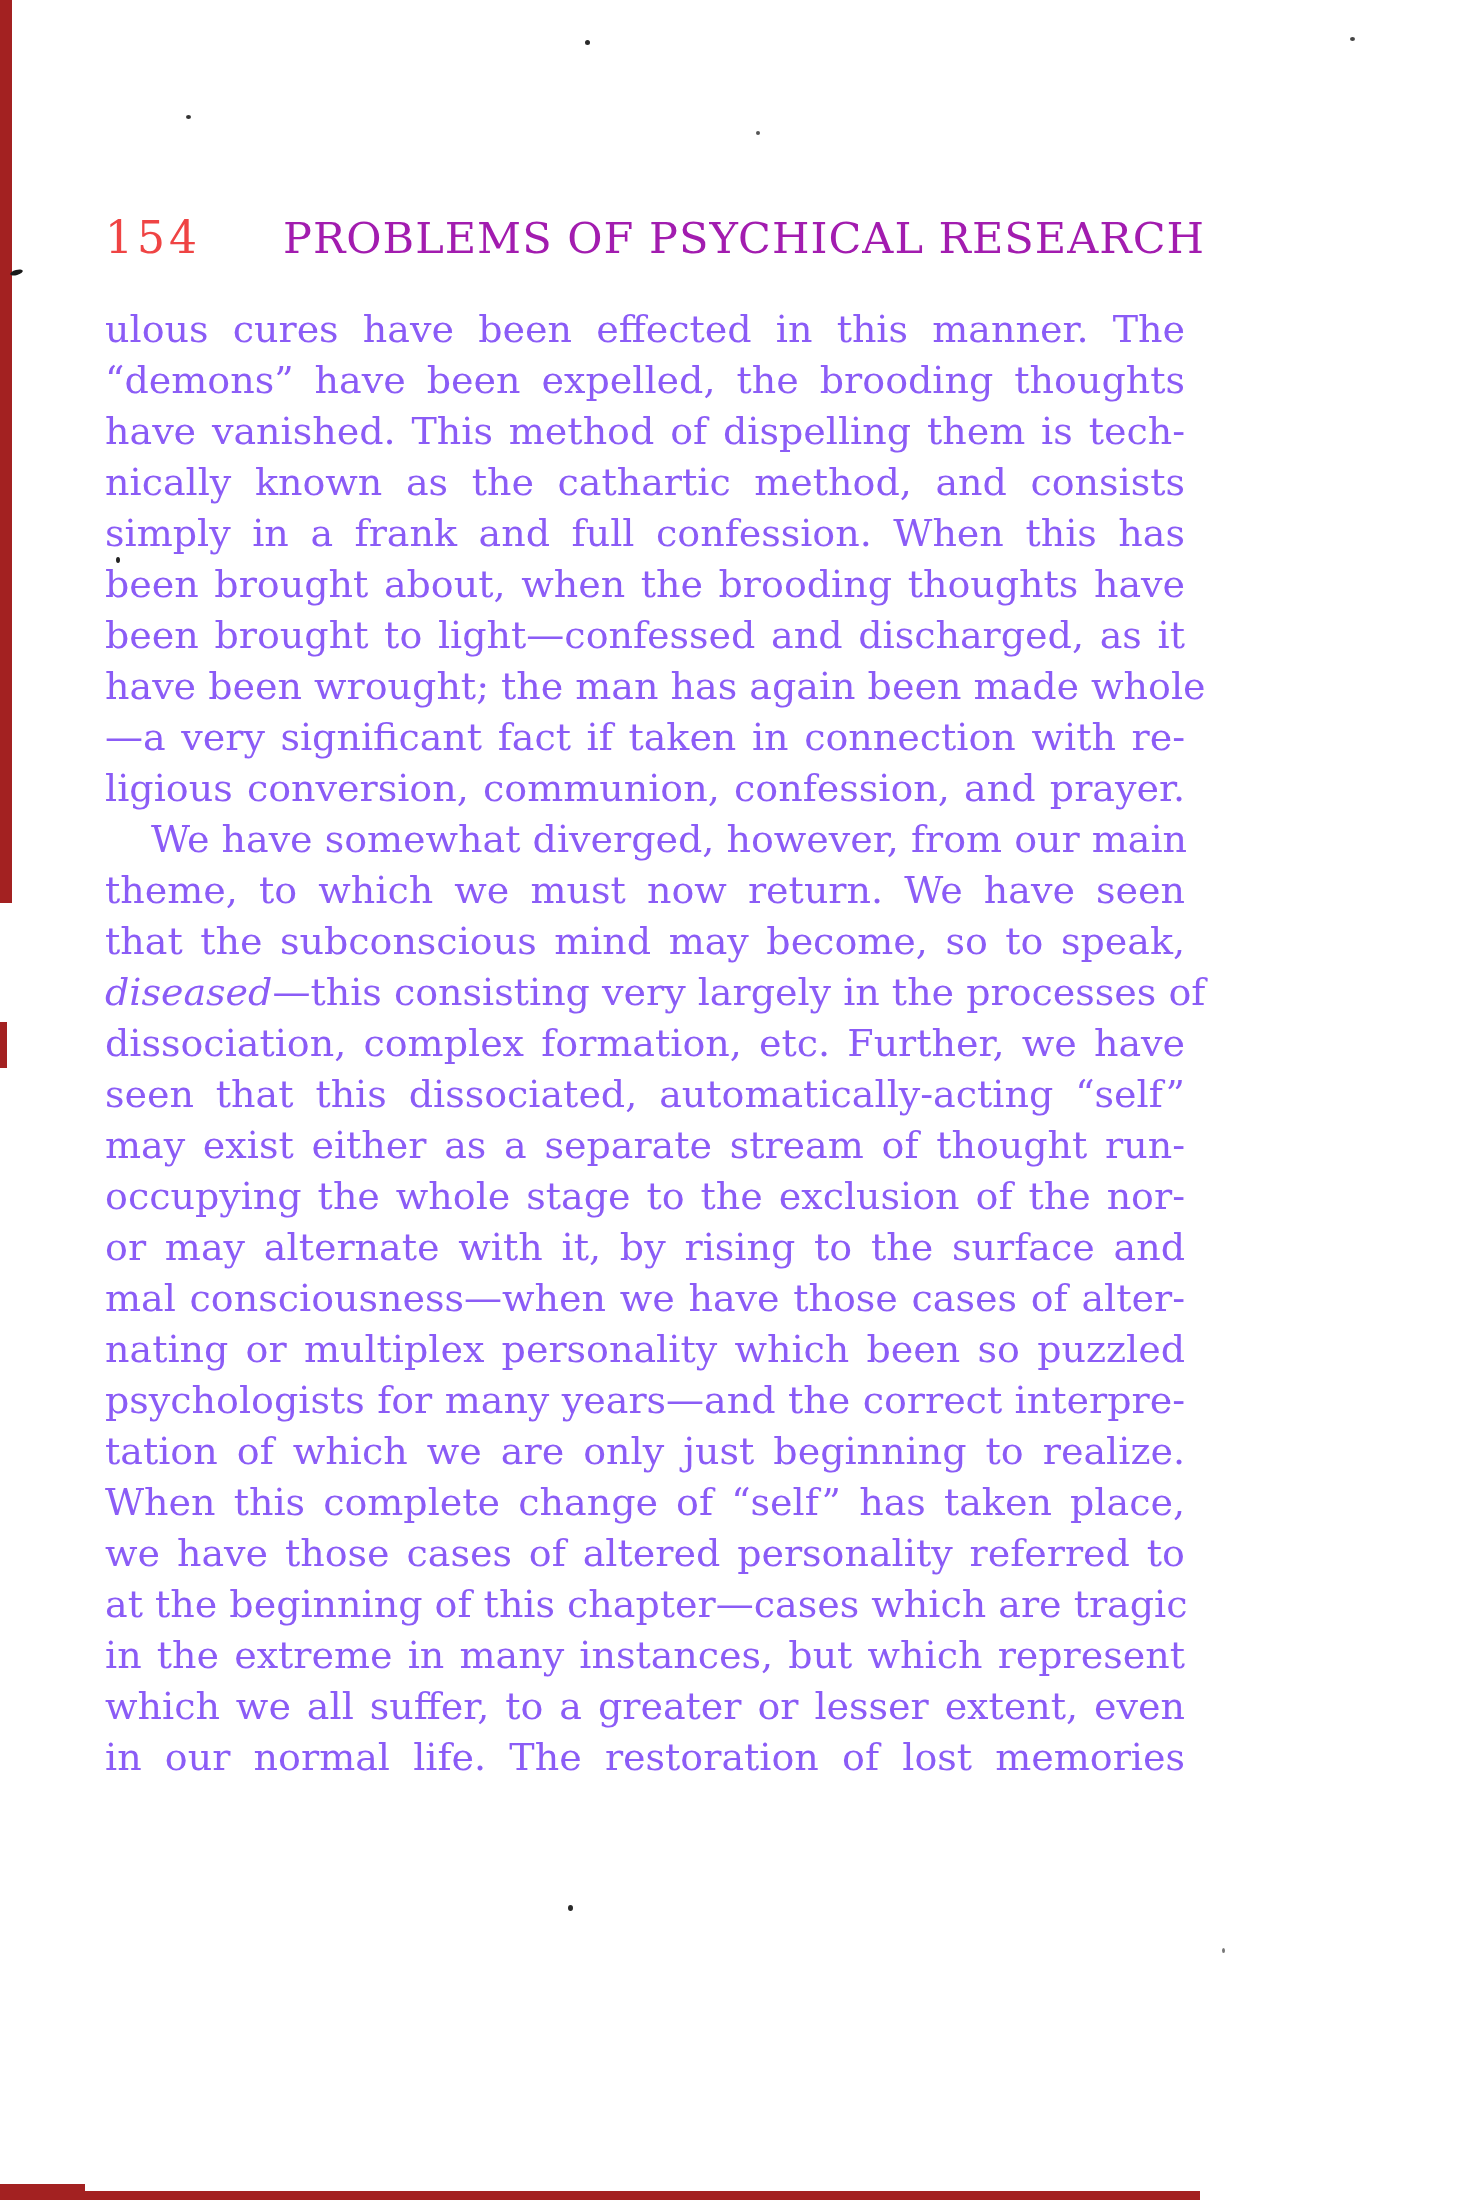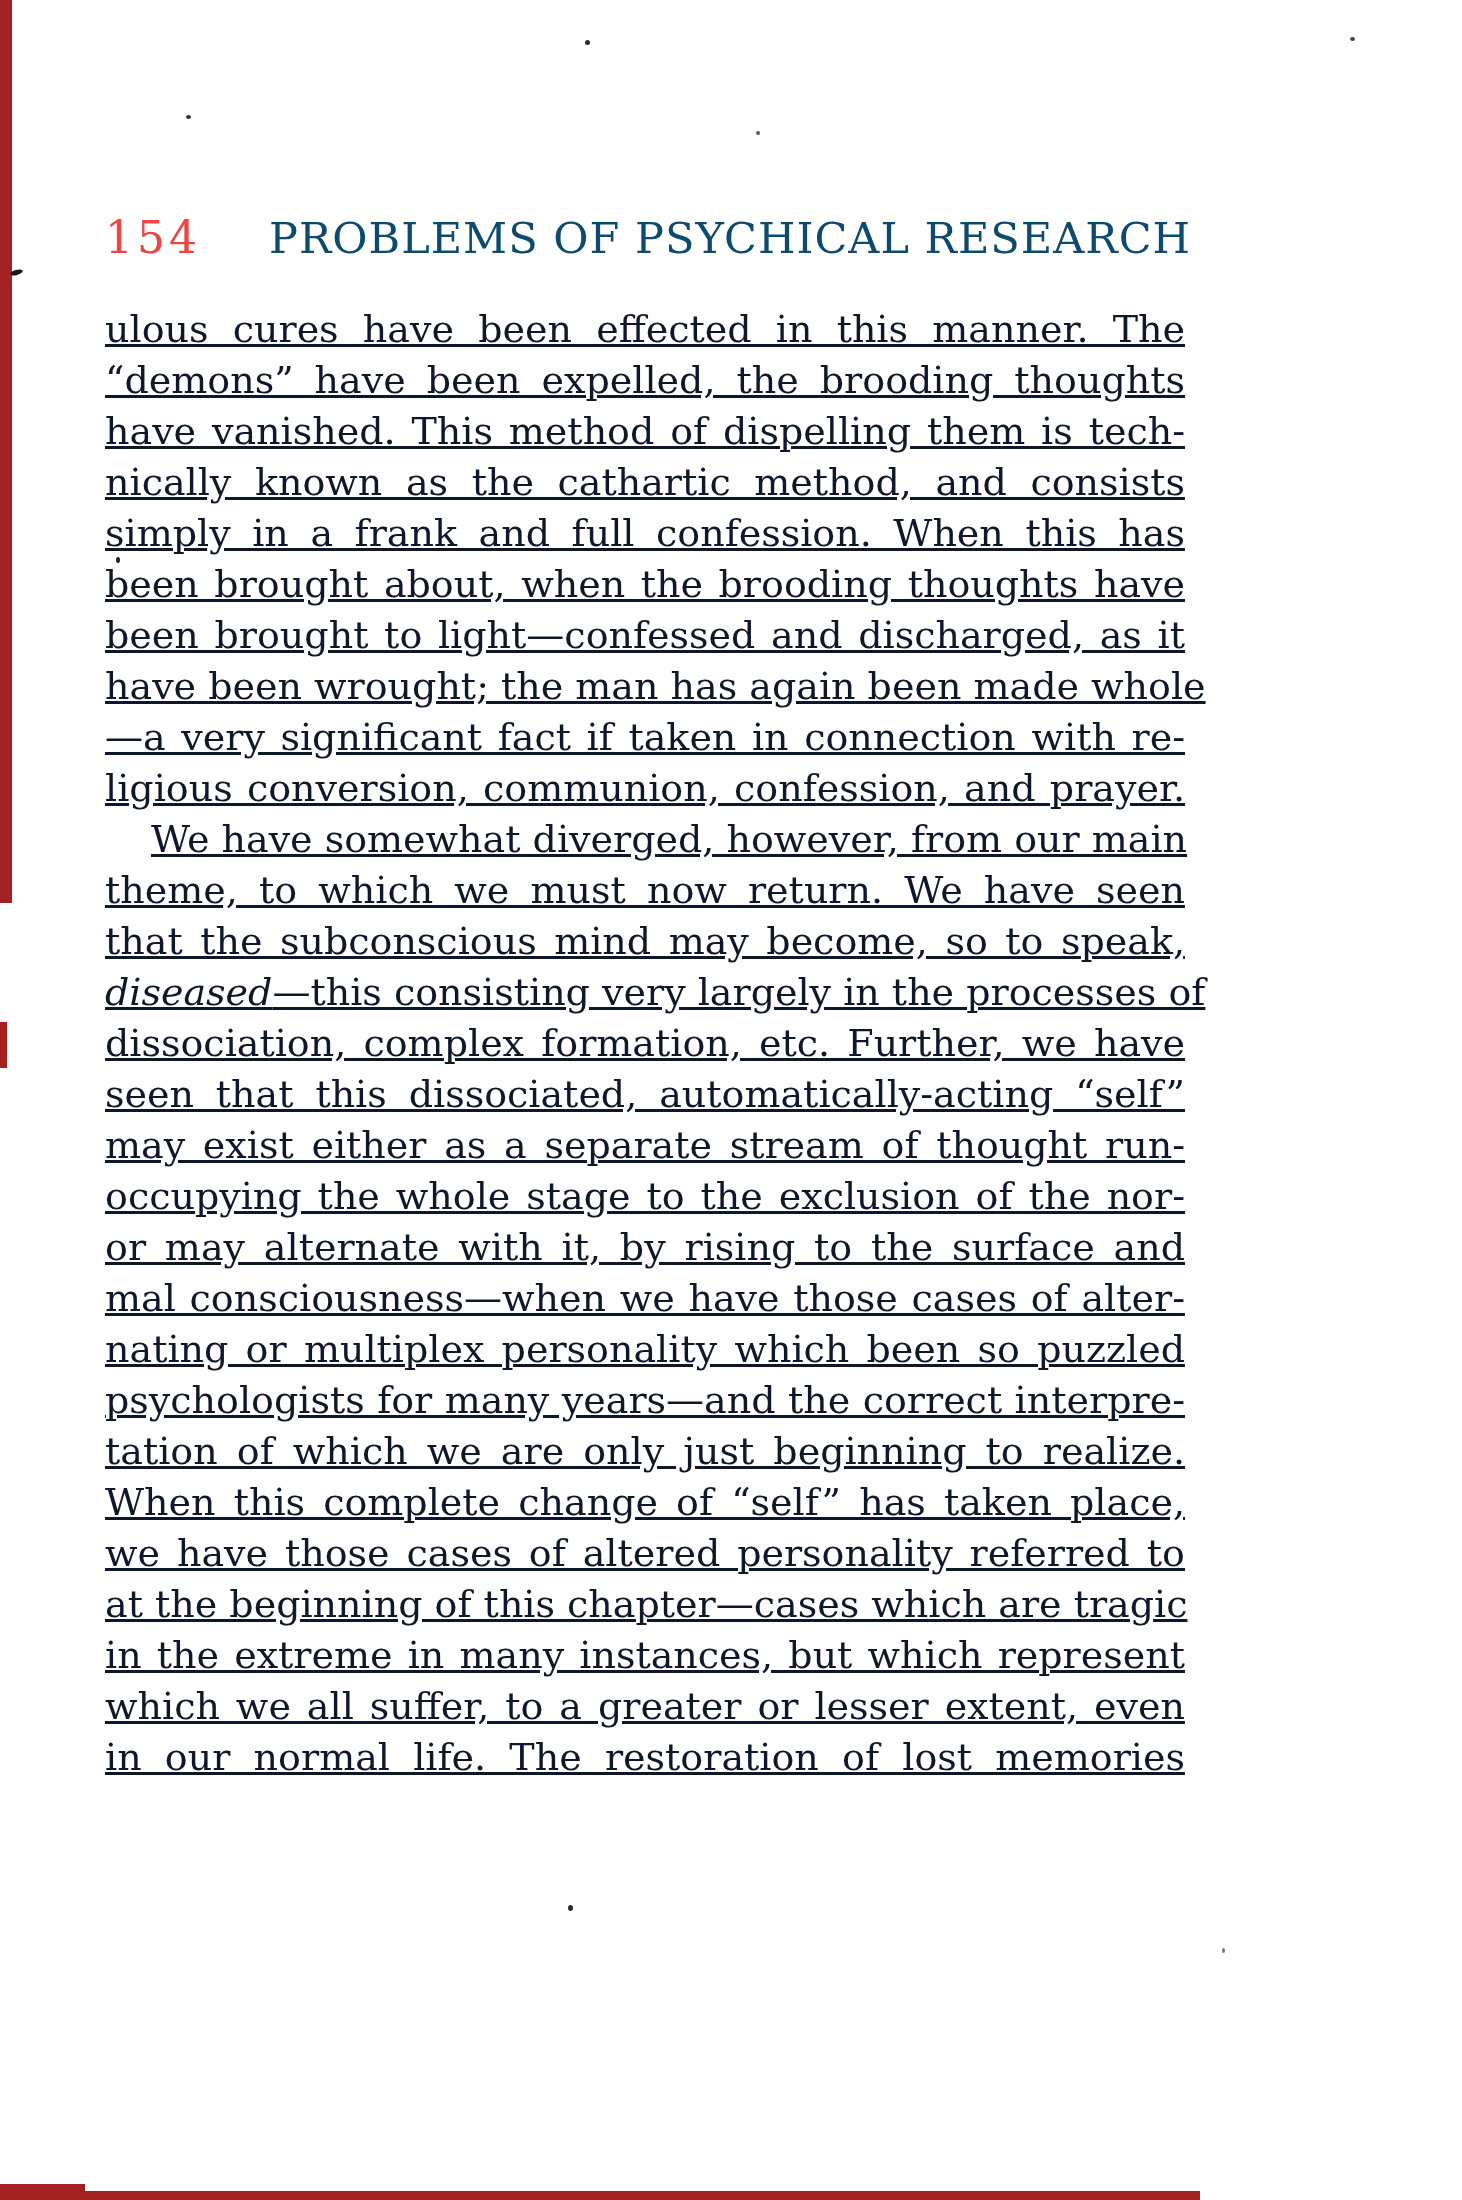--- a/index.html
+++ b/index.html
@@ -27,44 +27,43 @@
     position: absolute;
     left: 0;
     top: 0;
     font-size: 44px;
     line-height: 48px;
     letter-spacing: 4px;
     color: #ef4444;
   }
   .running-title {
     position: absolute;
-    left: 164px;
+    left: 178px;
     top: 0;
     width: 905px;
     font-size: 43px;
     line-height: 48px;
     letter-spacing: 1px;
     white-space: nowrap;
-    color: #0c4a6e;
+    color: #a21caf;
   }
   .body-text {
     position: absolute;
     left: 105px;
     top: 304px;
     width: 1080px;
   }
   .line {
     height: 51px;
     line-height: 51px;
     font-size: 38px;
     text-align: justify;
     text-align-last: justify;
     white-space: nowrap;
-    color: #0f172a;
-    text-decoration: underline;
+    color: #8b5cf6;
   }
   .line.indent {
     padding-left: 46px;
   }
   .line i {
     font-style: italic;
   }
   .artifact {
     position: absolute;
   }

